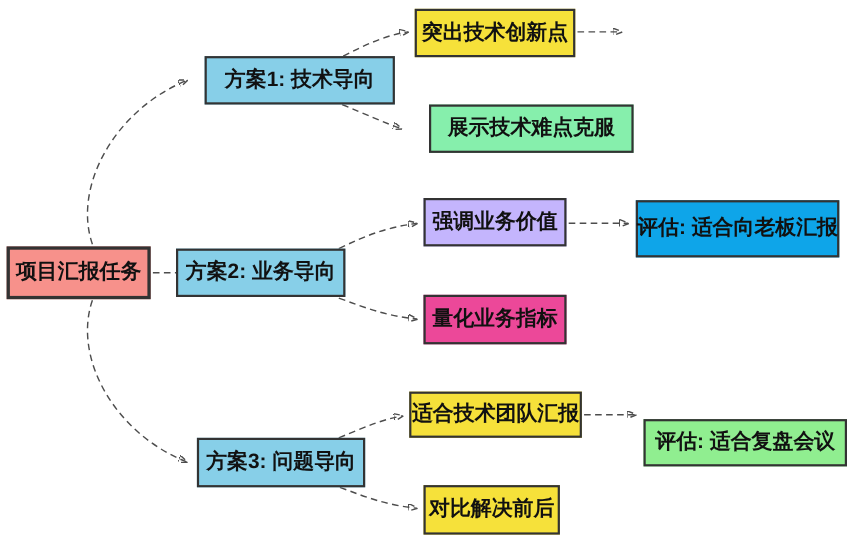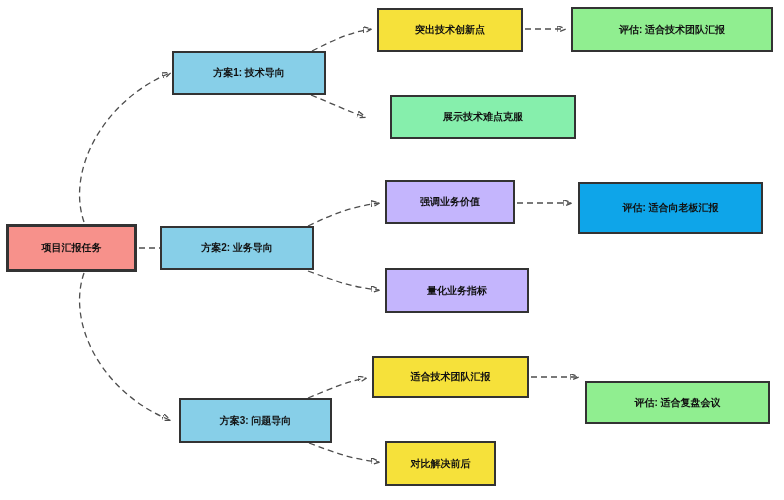--- a/index.html
+++ b/index.html
@@ -26,21 +26,21 @@
     stroke-width: 1.3;
     stroke-dasharray: 6 4;
   }
   .node {
     position: absolute;
     box-sizing: border-box;
     border: 2px solid #333333;
     display: flex;
     align-items: center;
     justify-content: center;
-    font-size: 10px;
+    font-size: 19px;
     font-weight: 600;
     color: #111111;
     text-align: center;
     white-space: nowrap;
     line-height: 1.2;
   }
   .node.root { border-width: 3px; }
 </style>
 </head>
 <body>
@@ -62,28 +62,27 @@
     <path d="M 308 271 C 333 280 350 287 379 290" marker-end="url(#arrow)" style="stroke: rgb(77, 77, 77);"></path>
     <path d="M 308 398 C 333 388 345 382 366 378" marker-end="url(#arrow)" style="stroke: rgb(77, 77, 77);"></path>
     <path d="M 309 443 C 333 452 350 459 379 462" marker-end="url(#arrow)" style="stroke: rgb(77, 77, 77);"></path>
     <path d="M 525 29 L 565 29" marker-end="url(#arrow)" style="stroke: rgb(77, 77, 77);"></path>
     <path d="M 517 203 L 571 203" marker-end="url(#arrow)" style="stroke: rgb(77, 77, 77);"></path>
     <path d="M 531 377 L 578 377" marker-end="url(#arrow)" style="stroke: rgb(77, 77, 77);"></path>
   </svg>
 
   <div class="node root" style="left: 6px; top: 224px; width: 131px; height: 48px; background: rgb(247, 145, 139); border-color: rgb(51, 51, 51);">项目汇报任务</div>
 
-  <div class="node" style="left: 172px; top: 51px; width: 154px; height: 44px; background: rgb(135, 207, 232); border-color: rgb(51, 51, 51);">方案1: 技术导向</div>
+  <div class="node" style="left: 186px; top: 51px; width: 173px; height: 44px; background: rgb(135, 207, 232); border-color: rgb(51, 51, 51);">方案1: 技术导向</div>
   <div class="node" style="left: 160px; top: 226px; width: 154px; height: 44px; background: rgb(135, 207, 232); border-color: rgb(51, 51, 51);">方案2: 业务导向</div>
   <div class="node" style="left: 179px; top: 398px; width: 153px; height: 45px; background: rgb(135, 207, 232); border-color: rgb(51, 51, 51);">方案3: 问题导向</div>
 
   <div class="node" style="left: 377px; top: 8px; width: 146px; height: 44px; background: rgb(246, 225, 58); border-color: rgb(51, 51, 51);">突出技术创新点</div>
   <div class="node" style="left: 371px; top: 95px; width: 186px; height: 44px; background: #86efac; border-color: rgb(51, 51, 51); margin-left: 19px;">展示技术难点克服</div>
   <div class="node" style="left: 385px; top: 180px; width: 130px; height: 44px; background: #c4b5fd; border-color: rgb(51, 51, 51);">强调业务价值</div>
-  <div class="node" style="left: 385px; top: 268px; width: 144px; height: 45px; background: #c4b5fd; border-color: rgb(51, 51, 51);">量化业务指标</div>
+  <div class="node" style="left: 385px; top: 268px; width: 130px; height: 45px; background: #ec4899; border-color: rgb(51, 51, 51);">量化业务指标</div>
   <div class="node" style="left: 372px; top: 356px; width: 157px; height: 42px; background: rgb(246, 225, 58); border-color: rgb(51, 51, 51);">适合技术团队汇报</div>
-  <div class="node" style="left: 385px; top: 441px; width: 111px; height: 45px; background: rgb(246, 225, 58); border-color: rgb(51, 51, 51);">对比解决前后</div>
+  <div class="node" style="left: 385px; top: 441px; width: 124px; height: 45px; background: rgb(246, 225, 58); border-color: rgb(51, 51, 51);">对比解决前后</div>
 
-  <div class="node" style="left: 571px; top: 7px; width: 202px; height: 45px; background: rgb(144, 238, 144); border-color: rgb(51, 51, 51);">评估: 适合技术团队汇报</div>
   <div class="node" style="left: 578px; top: 182px; width: 185px; height: 52px; background: #0ea5e9; border-color: rgb(51, 51, 51);">评估: 适合向老板汇报</div>
   <div class="node" style="left: 585px; top: 357px; width: 185px; height: 43px; background: rgb(144, 238, 144); border-color: rgb(51, 51, 51); margin-top: 24px;">评估: 适合复盘会议</div>
 
 </div>
 
 </body></html>

